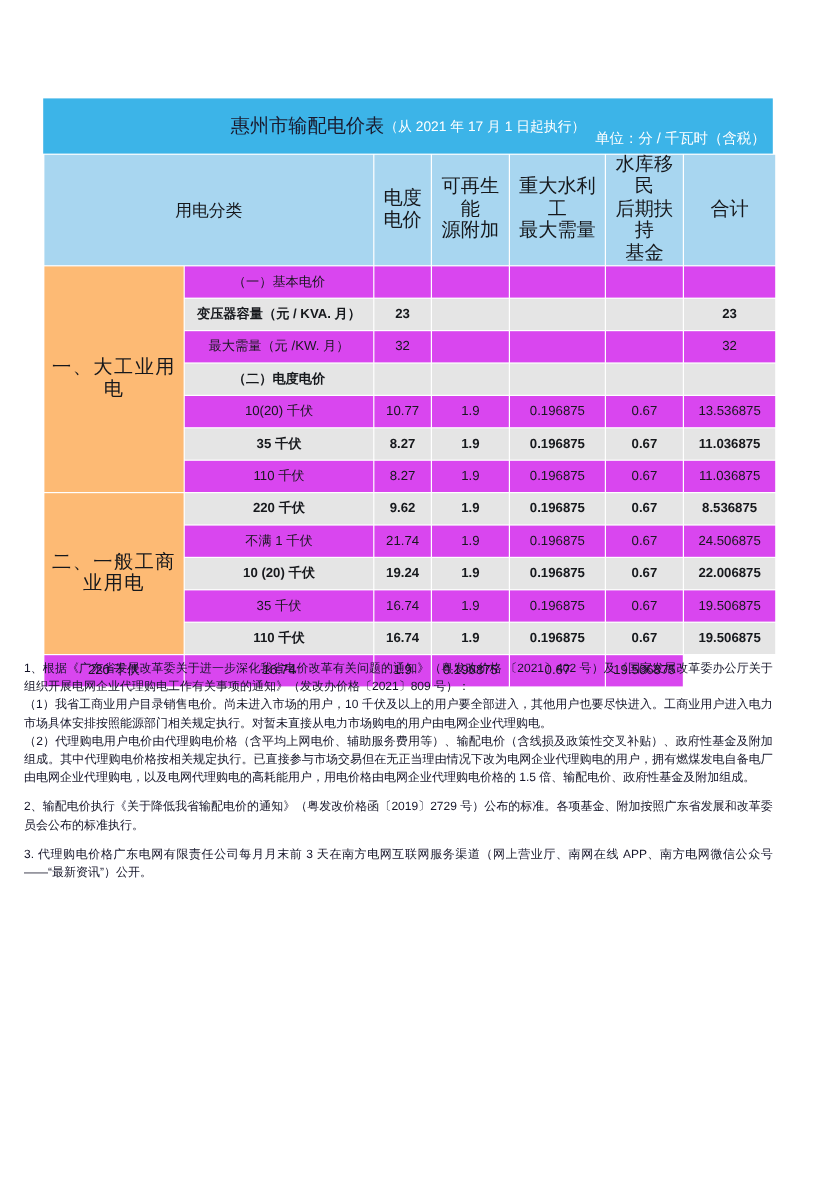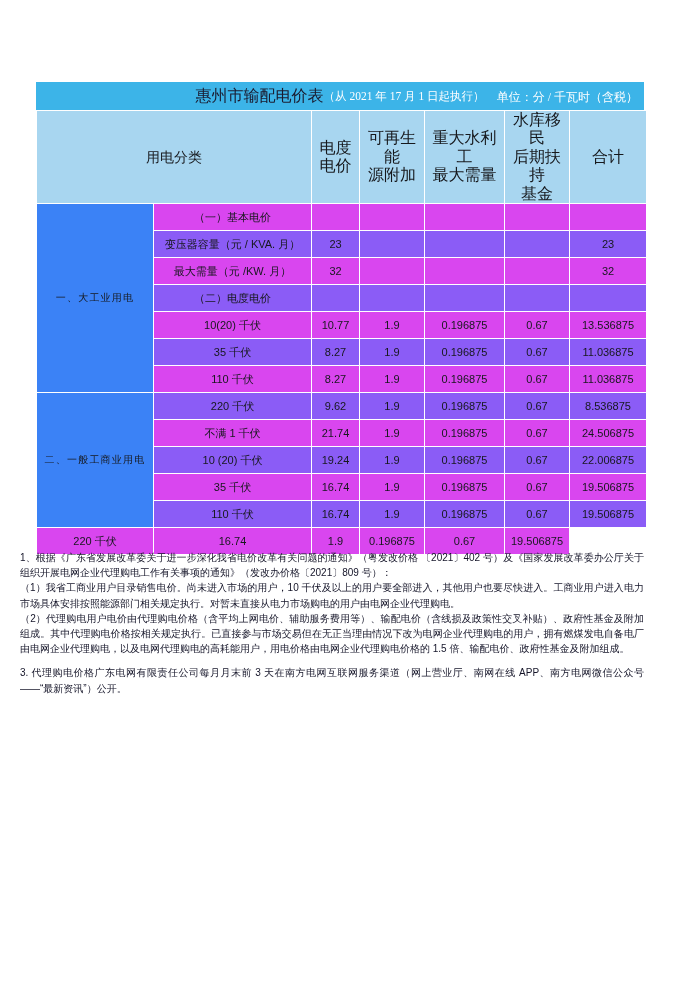--- a/index.html
+++ b/index.html
@@ -25,27 +25,26 @@
   
   .table-wrap {
     position: absolute;
     left: 36px;
     top: 82px;
     width: 608px;
   }
 
   .title-bar {
     background: #3cb4e8;
-    height: 28px;
+    height: 46px;
     position: relative;
     display: flex;
     align-items: center;
     justify-content: center;
     box-sizing: border-box;
-    font-family: Liberation Serif, serif;
   }
   .title-sub {
     color: #ffffff;
     font-size: 11.5px;
     font-weight: normal;
     white-space: nowrap;
   }
   .title-unit {
     position: absolute;
     right: 6px;
@@ -76,28 +75,28 @@
     background: #a8d6f0;
     height: 44px;
     font-size: 16px;
     color: #16181c;
   }
   th.h-class { font-size: 14px; }
 
   tbody td { height: 26px; }
 
   td.cat {
-    background: #3b82f6;
-    font-size: 10px;
+    background: #fdba74;
+    font-size: 16px;
     letter-spacing: 1.2px;
     color: #16181c;
     padding: 0 6px;
     margin-top: 20px;
   }
-  tr.alt td.sub, tr.alt td.num { background: #8b5cf6; }
+  tr.alt td.sub, tr.alt td.num { background: #e5e5e5; font-weight: bold; }
   tr.plain td.sub, tr.plain td.num { background: #d946ef; }
   td.sub { font-size: 11px; color: #16181c; }
   td.num { font-size: 11px; color: #16181c; }
 
   
   .notes {
     position: absolute;
     left: 20px;
     top: 550px;
     width: 624px;
@@ -266,17 +265,20 @@
     </table>
   </div>
 
   <div class="notes">
     <div class="note-block">
       <p>1、根据《广东省发展改革委关于进一步深化我省电价改革有关问题的通知》（粤发改价格 〔2021〕402 号）及《国家发展改革委办公厅关于组织开展电网企业代理购电工作有关事项的通知》（发改办价格〔2021〕809 号）：</p>
       <p class="note-indent">（1）我省工商业用户目录销售电价。尚未进入市场的用户，10 千伏及以上的用户要全部进入，其他用户也要尽快进入。工商业用户进入电力市场具体安排按照能源部门相关规定执行。对暂未直接从电力市场购电的用户由电网企业代理购电。</p>
       <p class="note-indent">（2）代理购电用户电价由代理购电价格（含平均上网电价、辅助服务费用等）、输配电价（含线损及政策性交叉补贴）、政府性基金及附加组成。其中代理购电价格按相关规定执行。已直接参与市场交易但在无正当理由情况下改为电网企业代理购电的用户，拥有燃煤发电自备电厂由电网企业代理购电，以及电网代理购电的高耗能用户，用电价格由电网企业代理购电价格的 1.5 倍、输配电价、政府性基金及附加组成。</p>
     </div>
     <div class="note-block">
+      <p>2、输配电价执行《关于降低我省输配电价的通知》（粤发改价格函〔2019〕2729 号）公布的标准。各项基金、附加按照广东省发展和改革委员会公布的标准执行。</p>
+    </div>
+    <div class="note-block">
       <p>3. 代理购电价格广东电网有限责任公司每月月末前 3 天在南方电网互联网服务渠道（网上营业厅、南网在线 APP、南方电网微信公众号——“最新资讯”）公开。</p>
     </div>
   </div>
 
 </div>
 
 </body></html>

